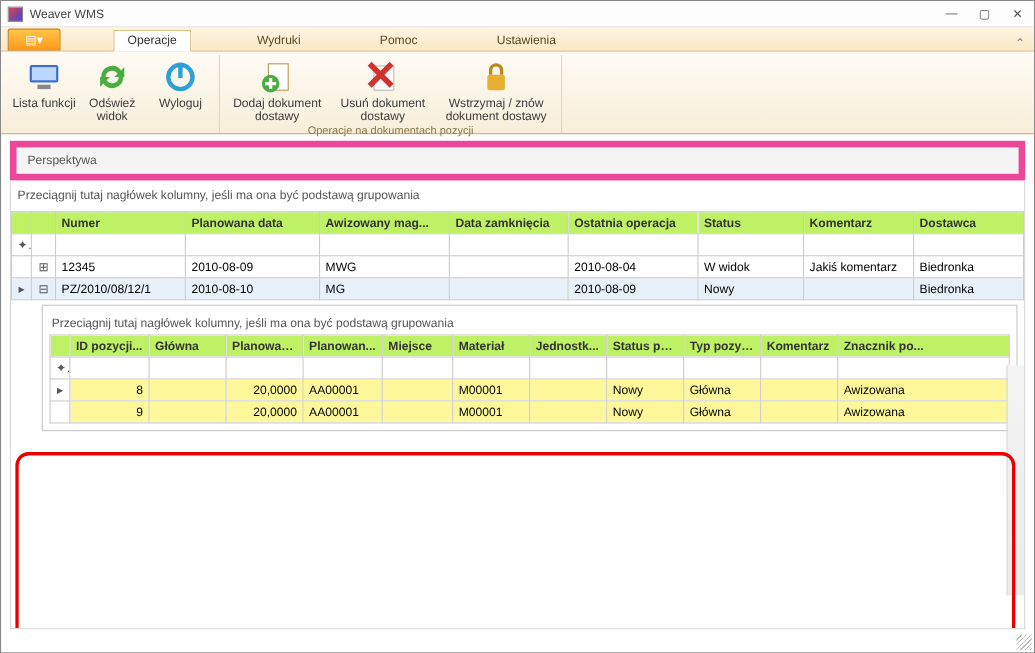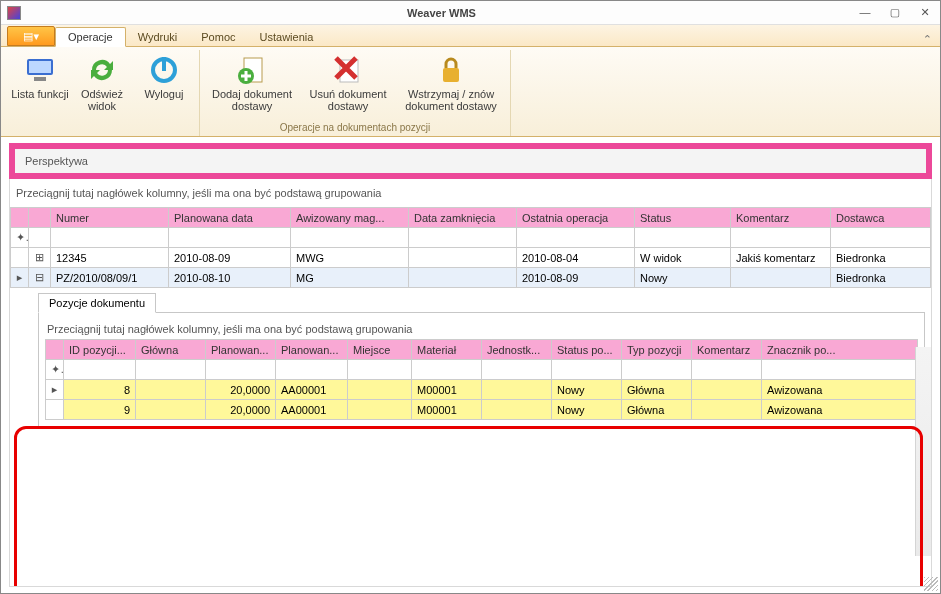--- a/index.html
+++ b/index.html
@@ -1,42 +1,42 @@
 <!DOCTYPE html>
 <html><head>
 <meta charset="utf-8">
 <style>
 * { box-sizing: border-box; margin: 0; padding: 0; }
 body { font-family: "Segoe UI", Tahoma, sans-serif; font-size: 11px; background: #fff; width: 941px; height: 594px; border: 1px solid #888; position: relative; }
 .titlebar { height: 24px; background: #fdfdfd; display: flex; align-items: center; padding: 0 6px; border-bottom: 1px solid #e0e0e0; }
 .sysicon { width: 14px; height: 14px; background: linear-gradient(135deg,#d44,#44d); border:1px solid #888;margin-right:6px; }
-.title { flex:1; text-align:center; color:#444;font-weight:bold; }
+.title { flex:1; text-align:left; color:#444; }
 .winbtns { display:flex; gap:12px; }
 .winbtn { width:18px; text-align:center; color:#555; cursor:pointer; }
 
 .ribbon-strip { height: 22px; background: linear-gradient(#fdf4e3,#fbe8c6); display:flex; align-items:flex-end; border-bottom:1px solid #d4b16a; }
 .filebtn { margin-left:6px; width:48px; height:20px; background: linear-gradient(#ffc547,#ff9a1e); border:1px solid #c57b1e; border-radius:2px 2px 0 0; display:flex; align-items:center; justify-content:center; color:#fff; }
-.rtab { padding:3px 12px; color:#5a3; color:#5b4a20; cursor:pointer; }
+.rtab { padding:3px 12px; color:#5a3; color:#5b4a20; cursor:pointer;margin-left:48px; }
 .rtab.active { background:#fff; border:1px solid #d4b16a; border-bottom:1px solid #fff; border-radius:2px 2px 0 0; margin-bottom:-1px; color:#333; }
 .ribbon-expand { margin-left:auto; margin-right:8px; color:#777; cursor:pointer; }
 
-.ribbon-body { height: 90px; background: linear-gradient(#fefbf5,#f8efd9); border-bottom:1px solid #d4b16a; display:flex; padding:3px 4px 0; }
+.ribbon-body { height: 75px; background: linear-gradient(#fefbf5,#f8efd9); border-bottom:1px solid #d4b16a; display:flex; padding:3px 4px 0; }
 .rgroup { border-right:1px solid #e4d7b2; display:flex; flex-direction:column; padding:0 4px; }
 .rgroup-items { display:flex; flex:1; }
 .rbtn { width:62px; display:flex; flex-direction:column; align-items:center; padding-top:4px; cursor:pointer; text-align:center; line-height:12px; color:#3b3b3b; }
 .rbtn.wide { width:96px; }
 .ricon { width:32px; height:32px; margin-bottom:2px; display:flex; align-items:center; justify-content:center; }
 .rgroup-label { text-align:center; color:#8a7749; font-size:10px; padding:2px 0 3px; }
 
 .panel-label { padding:6px 10px; color:#555; border-bottom:1px solid #e3e3e3; background:#f4f4f4; margin:6px 8px 0; border:6px solid #ec4899;}
 .main-area { margin:0 8px 8px; border:1px solid #d9d9d9; border-top:none; padding:0 0 6px; height:408px; overflow:hidden; position:relative; }
 .group-hint { padding:8px 6px; color:#555; }
 table { border-collapse:collapse; width:100%; table-layout:fixed; }
 th, td { border:1px solid #ccc; padding:3px 5px; text-align:left; overflow:hidden; white-space:nowrap; text-overflow:ellipsis; height:20px; background:#fff;}
-th { background:#f9a8d4; font-weight:normal; color:#333; }
+th { background:#bef264; font-weight:bold; color:#333; }
 .filtercell { color:#999; }
 .rowsel { background:#e8f0fa !important; }
 .expandcol { width:22px; text-align:center; color:#555; }
 .indcol   { width:18px; text-align:center; color:#555; }
 tr.yellow td { background:#fff89a; }
 
 .detail-wrap { position:relative; margin:4px 6px 0 28px; }
 .red-outline { position:absolute; left:4px; right:8px; top:247px; height:200px; border:3px solid #e80000; border-radius:12px; pointer-events:none; }
 .detail-tab { display:inline-block; padding:3px 10px; border:1px solid #c7c7c7; border-bottom:1px solid #fff; background:#fff; position:relative; top:1px; }
 .detail-body { border:1px solid #c7c7c7; padding:6px; }
@@ -185,34 +185,33 @@
           <td>MWG</td>
           <td></td>
           <td>2010-08-04</td>
           <td>W widok</td>
           <td>Jakiś komentarz</td>
           <td>Biedronka</td>
     </tr>
     <tr>
       <td class="indcol rowsel">▸</td>
           <td class="expandcol rowsel">⊟</td>
-      <td class="rowsel">PZ/2010/08/09/1</td>
+      <td class="rowsel">PZ/2010/08/12/1</td>
           <td class="rowsel">2010-08-10</td>
           <td class="rowsel">MG</td>
           <td class="rowsel"></td>
           <td class="rowsel">2010-08-09</td>
           <td class="rowsel">Nowy</td>
           <td class="rowsel"></td>
           <td class="rowsel">Biedronka</td>
     </tr>
   </tbody>
     </table>
 
   <div class="detail-wrap">
-    <div class="detail-tab">Pozycje dokumentu</div>
     <div class="detail-body">
       <div class="group-hint" style="padding:4px 2px">Przeciągnij tutaj nagłówek kolumny, jeśli ma ona być podstawą grupowania</div>
       <table>
         <colgroup>
             <col style="width:18px">
             <col style="width:72px">
             <col style="width:70px">
             <col style="width:70px">
             <col style="width:72px">
             <col style="width:64px">

